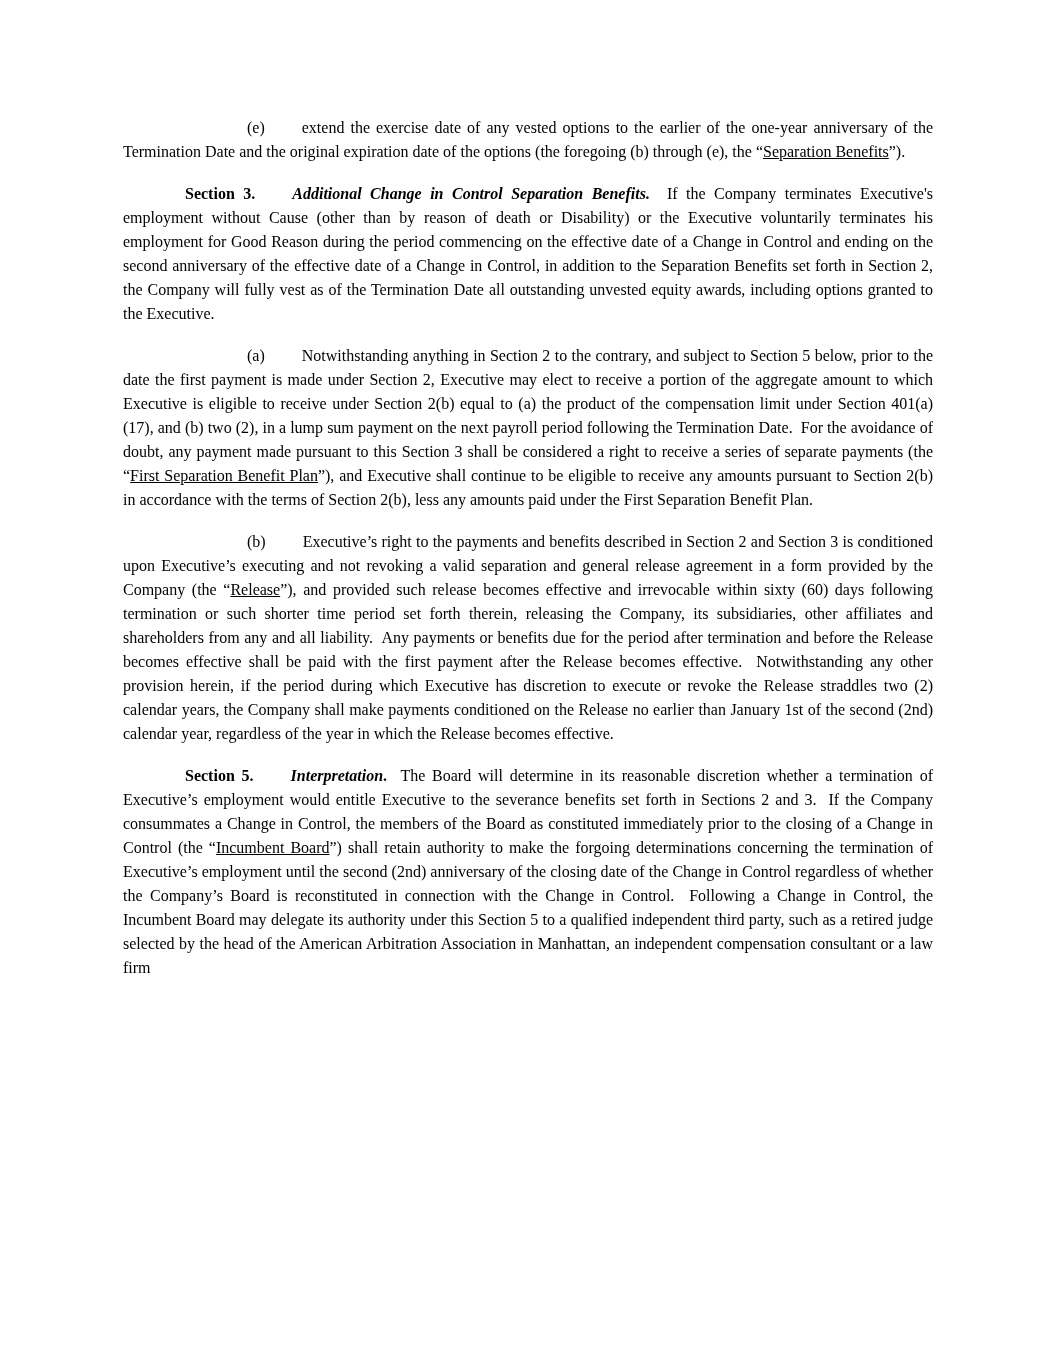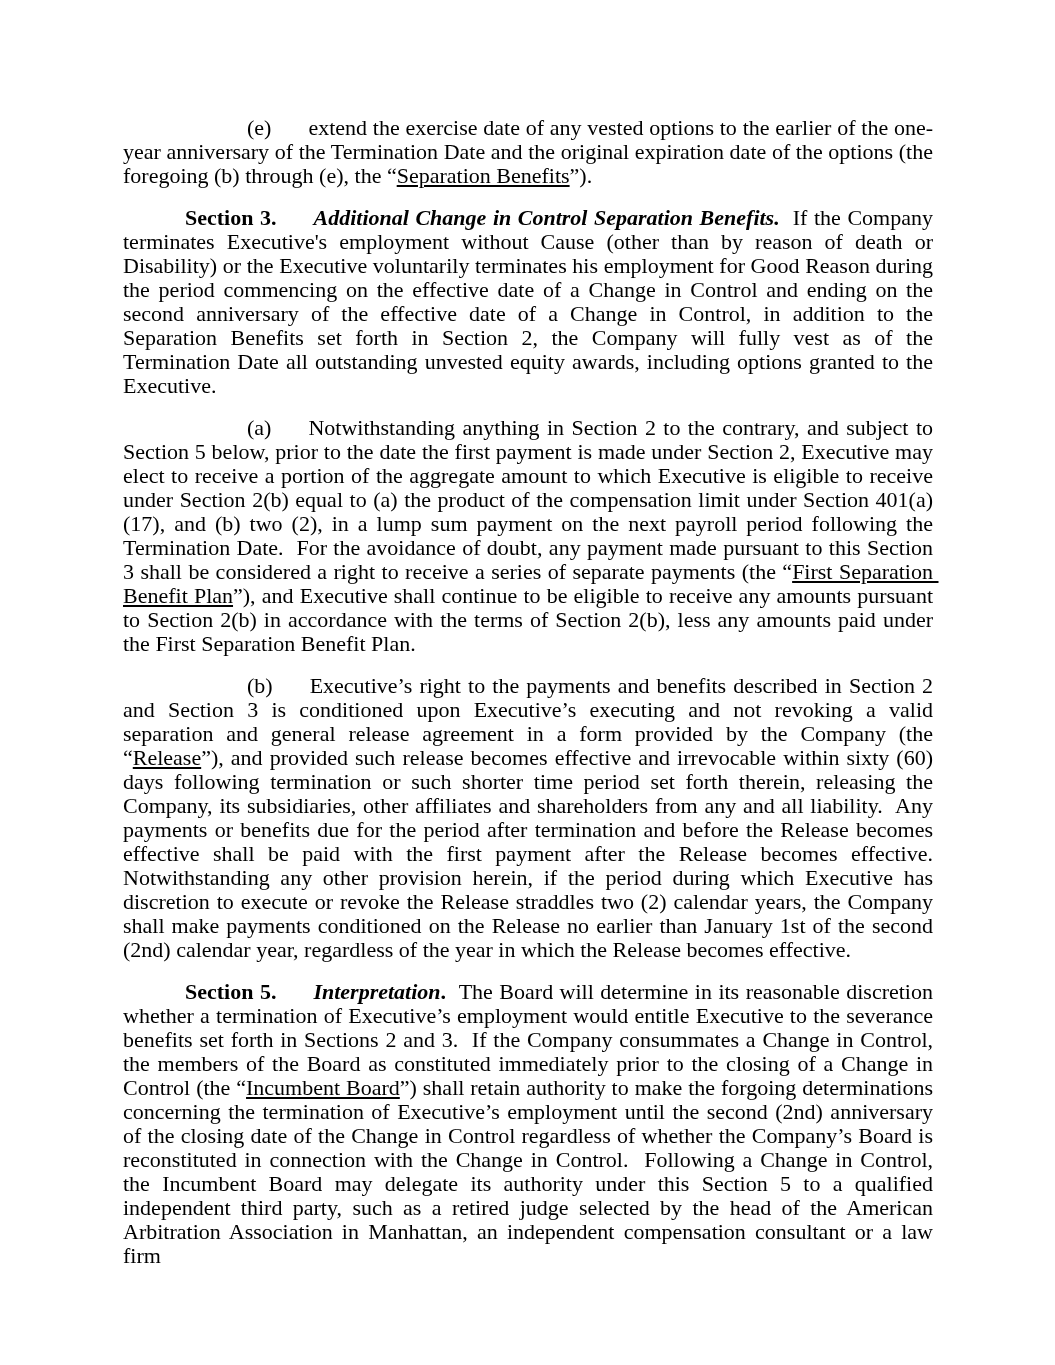--- a/index.html
+++ b/index.html
@@ -9,21 +9,21 @@
   }
   .page {
     position: relative;
     width: 1055px;
     height: 1365px;
     background: #ffffff;
     color: #000000;
     box-sizing: border-box;
     padding: 116px 122px 0 123px;
     font-family: "Liberation Serif", "DejaVu Serif", serif;
-    font-size: 22px;
+    font-size: 16px;
     line-height: 24px;
     overflow: hidden;
   }
   .para {
     margin: 0 0 18px 0;
     text-align: justify;
     white-space: pre-wrap;
   }
   .indent-section { text-indent: 62px; }
   .indent-list    { text-indent: 124px; }

